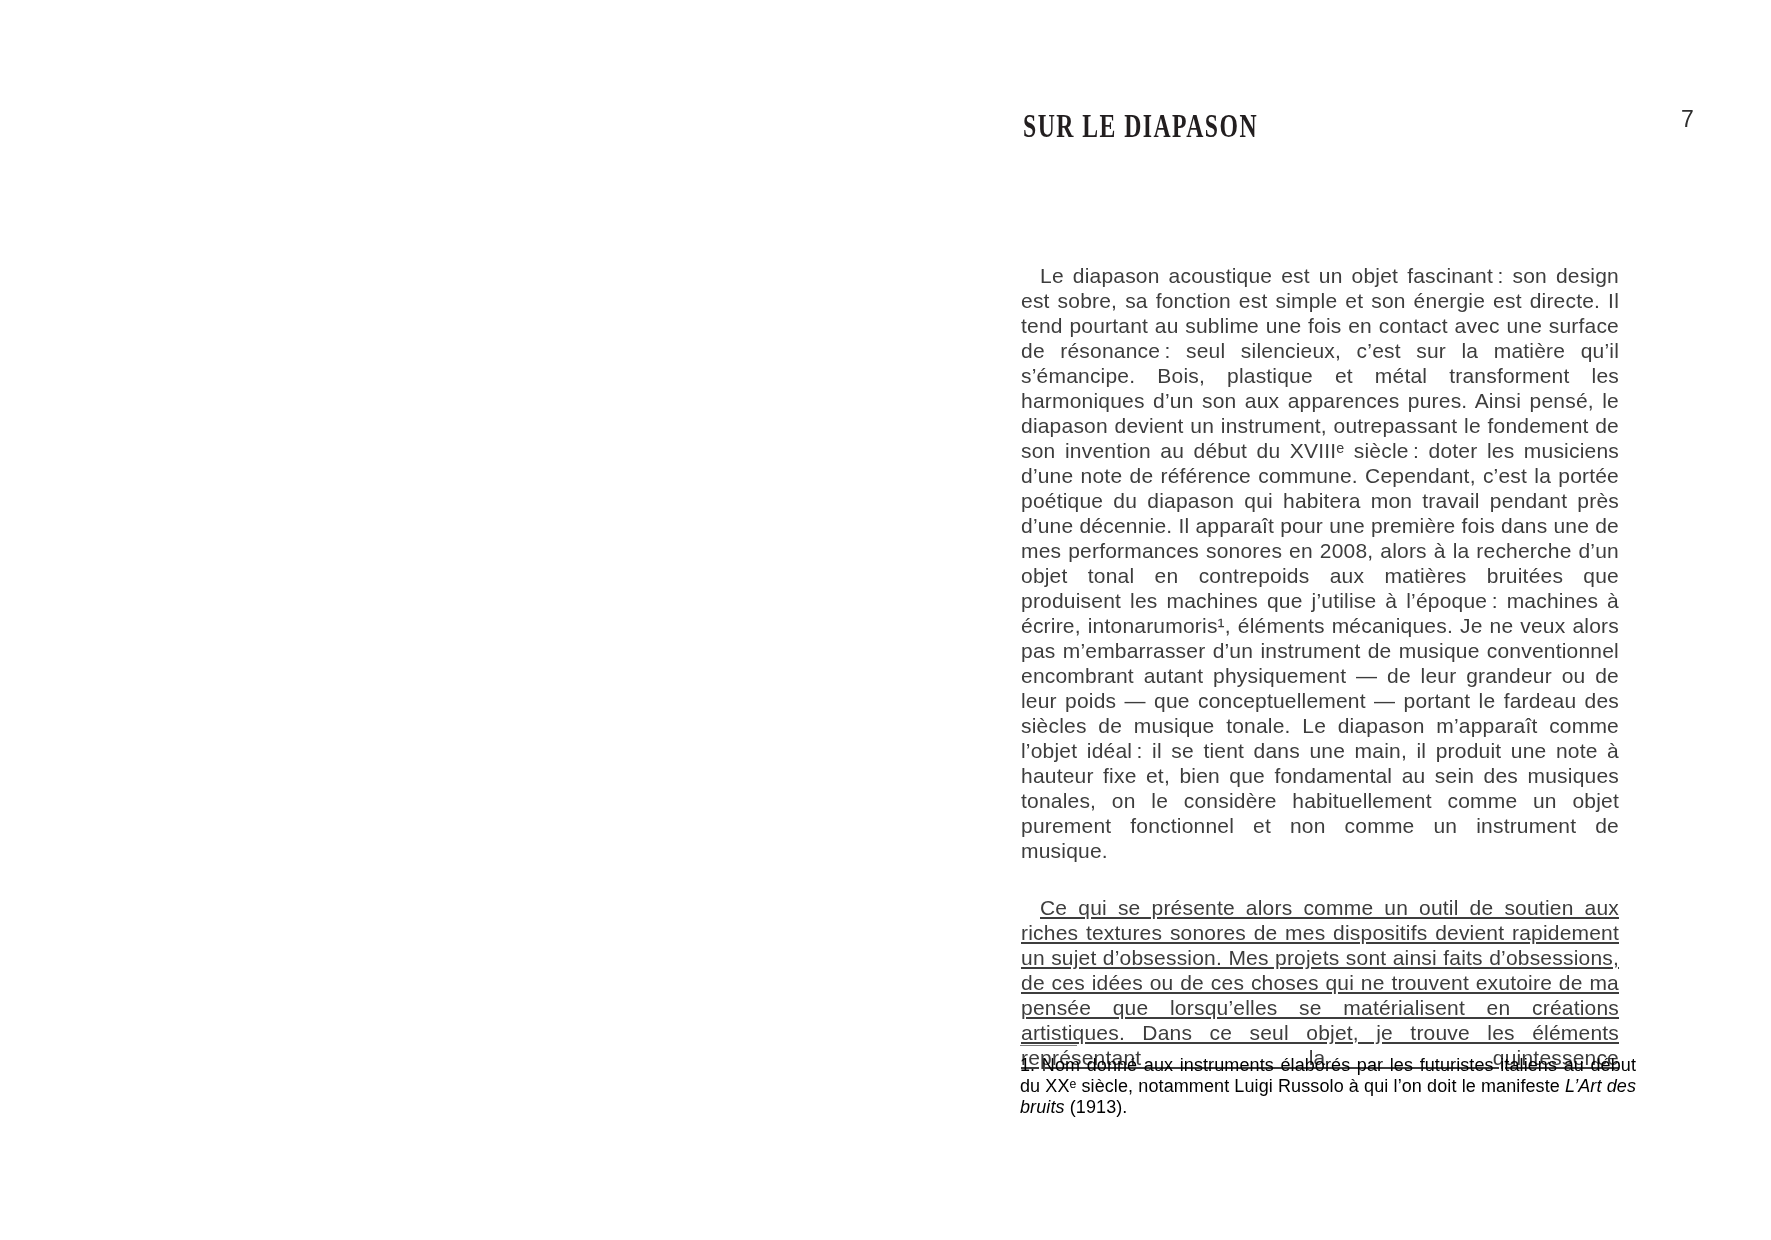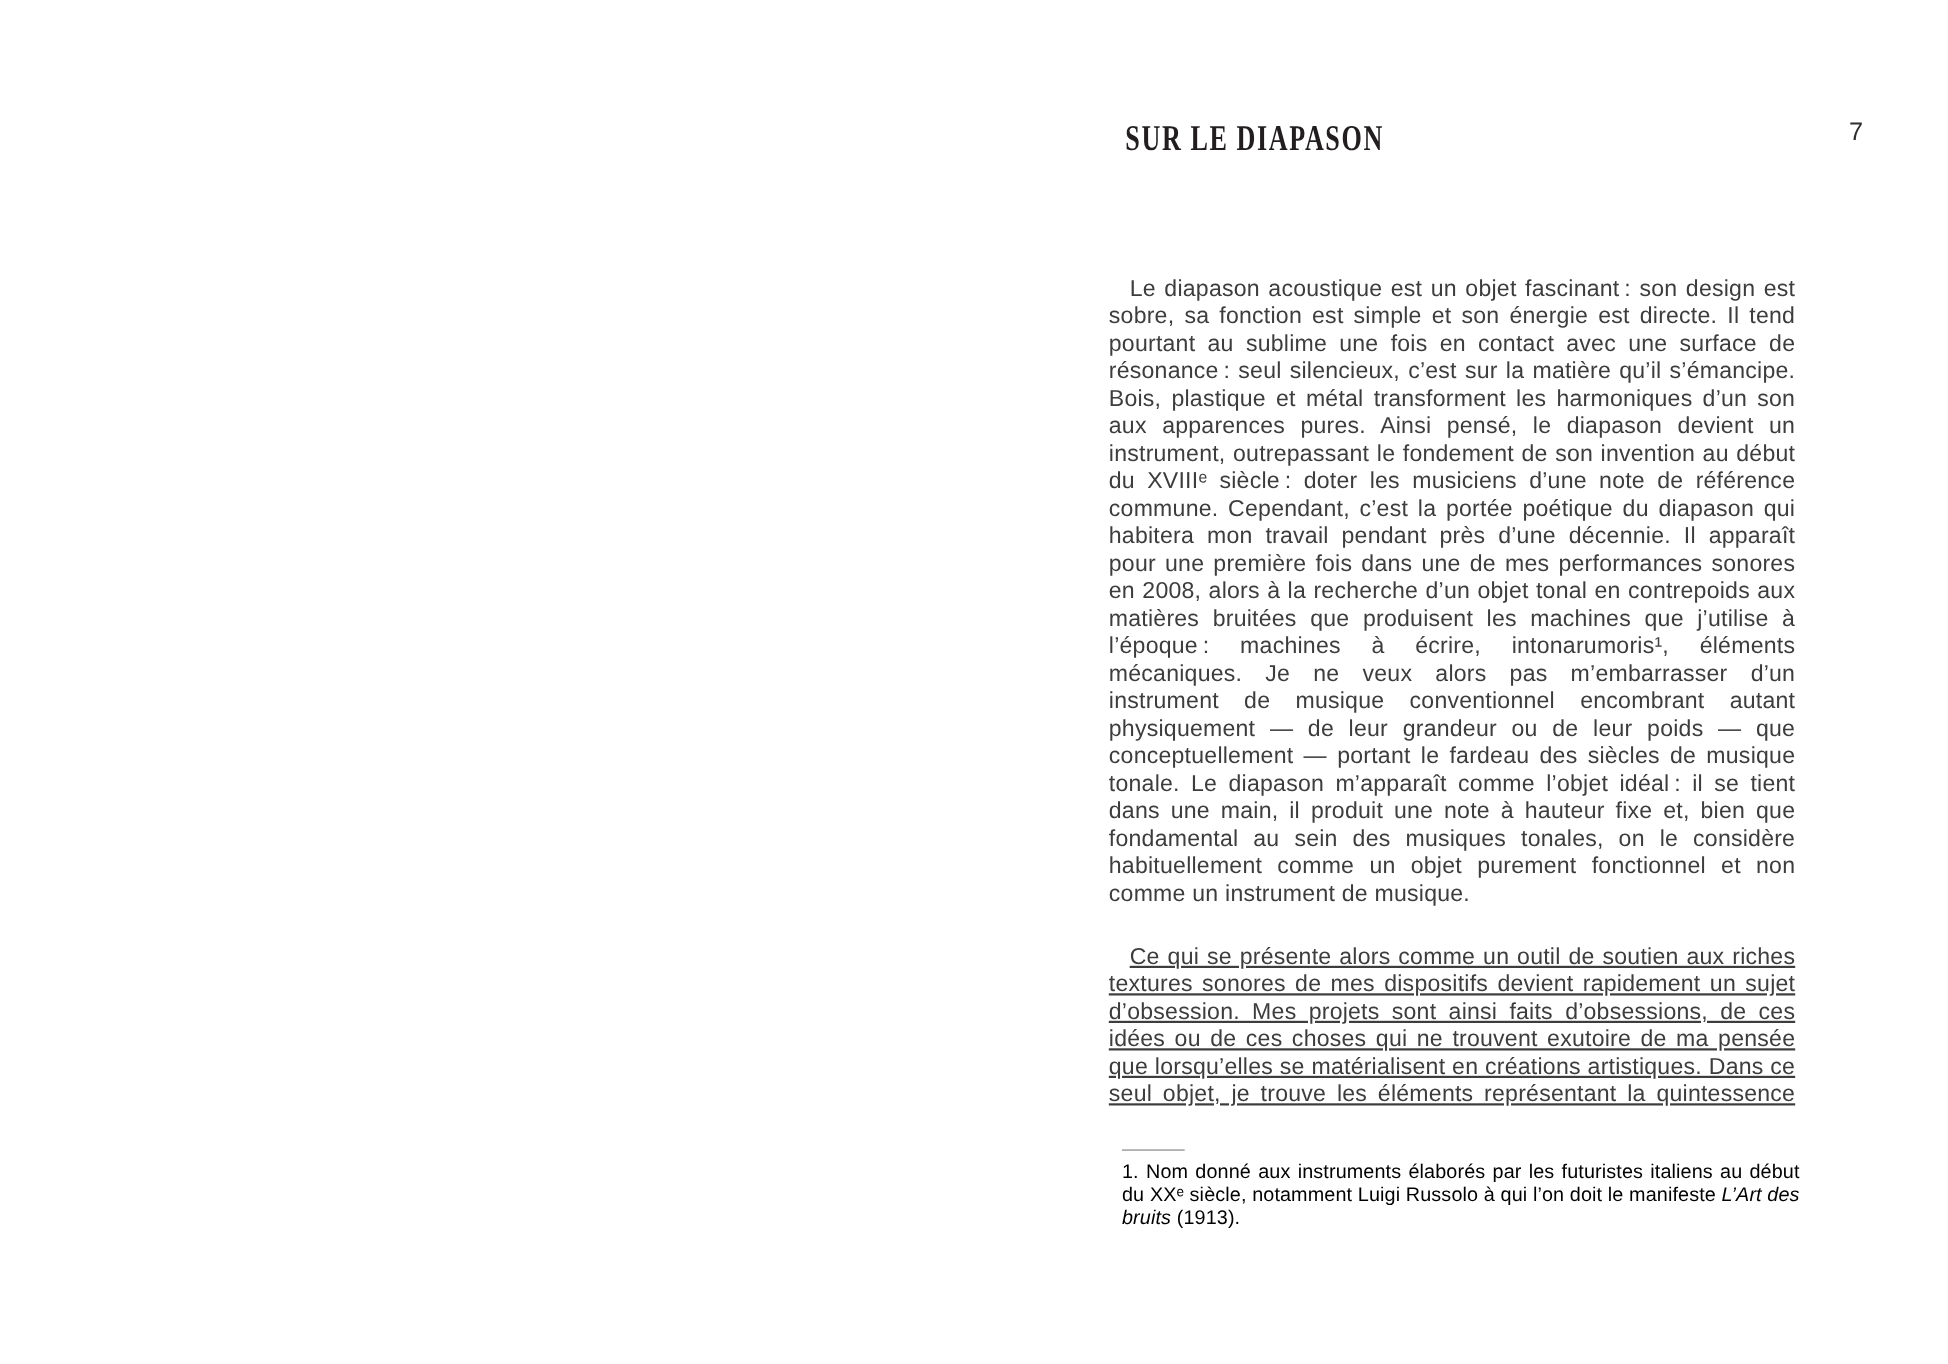--- a/index.html
+++ b/index.html
@@ -57,21 +57,21 @@
     color: #3d3d3d;
     font-size: 21px;
     font-weight: 300;
     line-height: 25px;
     letter-spacing: 0.2px;
     text-align: justify;
     hyphens: auto;
     -webkit-hyphens: auto;
   }
   .text-column p {
-    margin: 4px;
+    margin: 17px;
     text-indent: 19px;
   }
   .text-column p + p {
     margin-top: 32px;
   }
   
   .text-column p.continues {
     text-align-last: justify;
     text-decoration: underline;
   }

